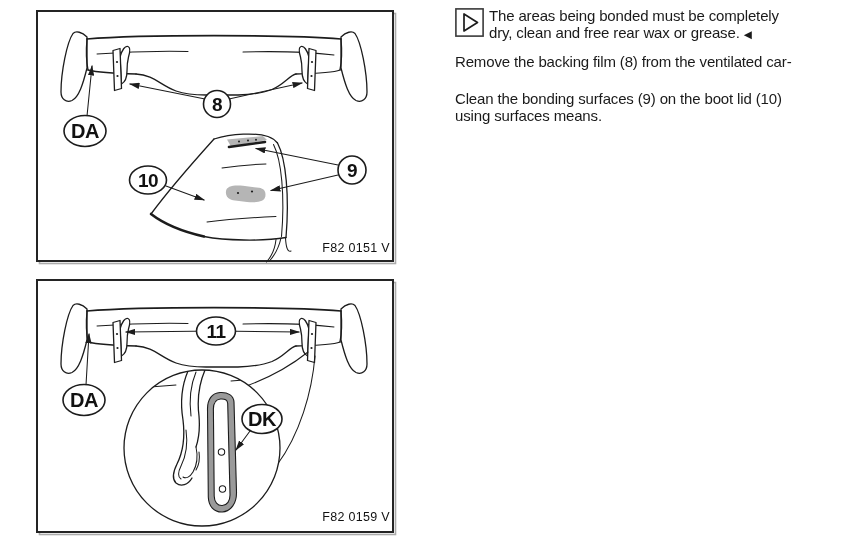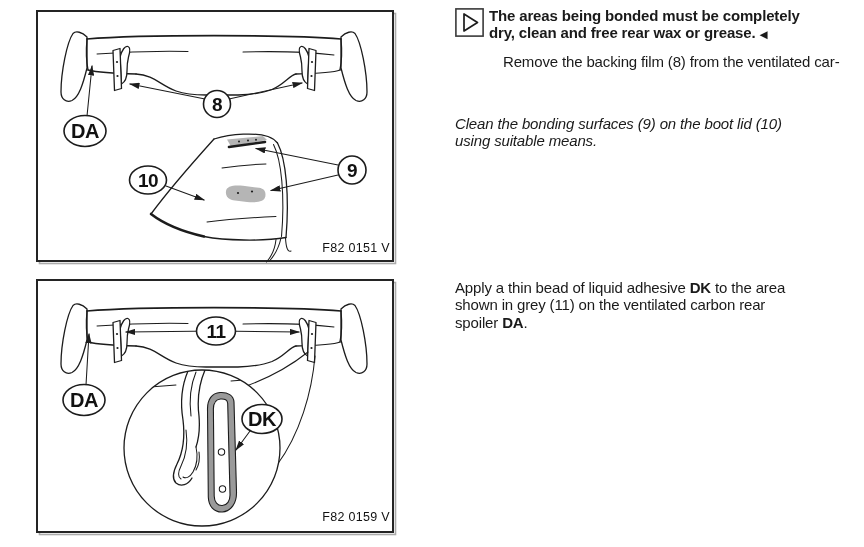--- a/index.html
+++ b/index.html
@@ -26,21 +26,21 @@
   svg .lbl2{font-size:20px;}
   svg .ref{font-family:"Liberation Sans","DejaVu Sans",sans-serif;font-size:12.5px;fill:#111;
            text-anchor:end;letter-spacing:0.3px;}
   
   .rightcol{position:absolute;left:455px;top:0;width:395px;height:547px;}
   .para{position:absolute;left:0;}
   .tline{height:17.4px;line-height:17.4px;white-space:nowrap;font-size:15px;letter-spacing:-0.15px;}
   .tline .b{font-weight:bold;}
   .tline .marker{font-size:10.5px;letter-spacing:0;}
   .noteicon{position:absolute;left:0;top:1px;width:29px;height:29px;}
-  .notetext{margin-left:34px;font-weight:bold;}
+  .notetext{margin-left:34px;}
 </style>
 </head>
 <body>
 
 <svg class="illu" width="440" height="547" viewBox="0 0 440 547">
   <defs>
     <pattern id="hatch" width="4.6" height="4.6" patternUnits="userSpaceOnUse" patternTransform="rotate(45)">
       <rect width="4.6" height="4.6" fill="#ffffff"></rect>
       <line x1="0" y1="0" x2="0" y2="4.6" stroke="#2b2b2b" stroke-width="1.4"></line>
     </pattern>
@@ -188,28 +188,23 @@
         <rect x="0.9" y="0.9" width="27.2" height="27.2" fill="#ffffff" stroke="#3a3a3a" stroke-width="1.6"></rect>
         <path d="M9,6 L9,23 L22.5,14.5 Z" fill="#ffffff" stroke="#1c1c1c" stroke-width="1.7" stroke-linejoin="round"></path>
       </svg>
     </span>
     <div class="notetext">
         <div class="tline"><span>The areas being bonded must be completely</span></div>
         <div class="tline"><span>dry, clean and free rear wax or grease. </span><span class="marker">◀</span></div>
       </div>
   </div>
 
-  <div class="para" style="top:53px;margin-left:48px;">
+  <div class="para" style="top:53px;">
       <div class="tline"><span>Remove the backing film (8) from the ventilated car-</span></div>
     </div>
 
-  <div class="para" style="top:115px;font-style:italic;">
+  <div class="para" style="top:90px;">
       <div class="tline"><span>Clean the bonding surfaces (9) on the boot lid (10)</span></div>
-      <div class="tline"><span>using suitable means.</span></div>
+      <div class="tline"><span>using surfaces means.</span></div>
     </div>
 
-  <div class="para" style="top:279px;">
-      <div class="tline"><span>Apply a thin bead of liquid adhesive </span><span class="b">DK</span><span> to the area</span></div>
-      <div class="tline"><span>shown in grey (11) on the ventilated carbon rear</span></div>
-      <div class="tline"><span>spoiler </span><span class="b">DA</span><span>.</span></div>
-    </div>
 
 </div>
 
 </body></html>

